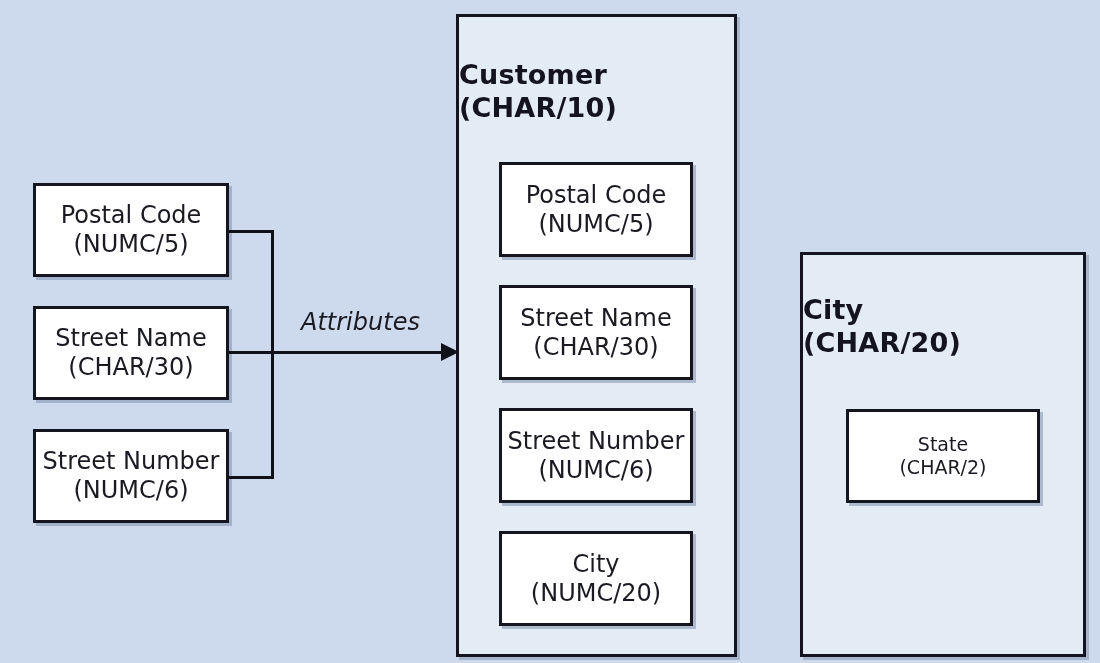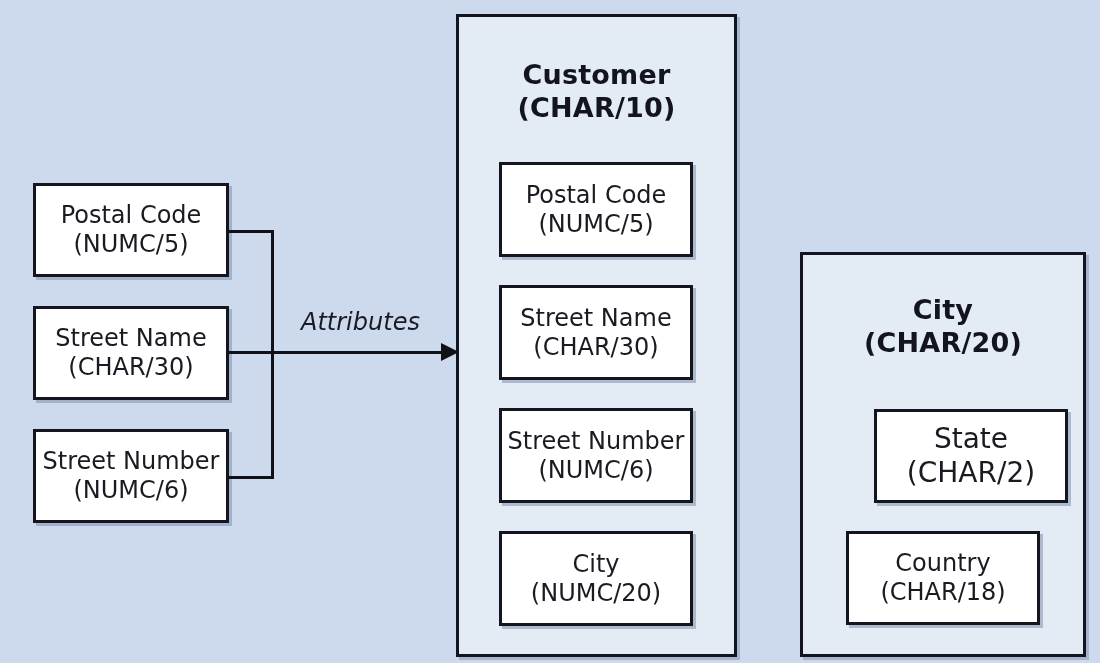--- a/index.html
+++ b/index.html
@@ -24,21 +24,21 @@
     position: absolute;
     background: #e3ecf5;
     border: 3px solid #141420;
     box-sizing: border-box;
     box-shadow: 3px 3px 0 rgba(120,135,165,0.45);
   }
   .panel-title {
     position: absolute;
     left: 0;
     right: 0;
-    text-align: center;
+    text-align: left;
     font-weight: bold;
     color: #141420;
     line-height: 1.22;
     white-space: pre-line;
     letter-spacing: 0.2px;
   }
 
   
   .abox {
     position: absolute;
@@ -121,19 +121,17 @@
 (NUMC/6)</div>
 
   <div class="abox" style="left:499px; top:531px; width:194px; height:95px; font-size:24px;">City
 (NUMC/20)</div>
 
   <div class="panel" style="left:800px; top:252px; width:286px; height:405px;">
     <div class="panel-title" style="top:39px; font-size:27px;">City
 (CHAR/20)</div>
   </div>
 
-  <div class="abox" style="left:874px; top:409px; width:194px; height:94px; font-size:28px;">State
+  <div class="abox" style="left:846px; top:409px; width:194px; height:94px; font-size:19px;">State
 (CHAR/2)</div>
 
-  <div class="abox" style="left:846px; top:531px; width:194px; height:94px; font-size:24px;">Country
-(CHAR/18)</div>
 
 </div>
 
 </body></html>

